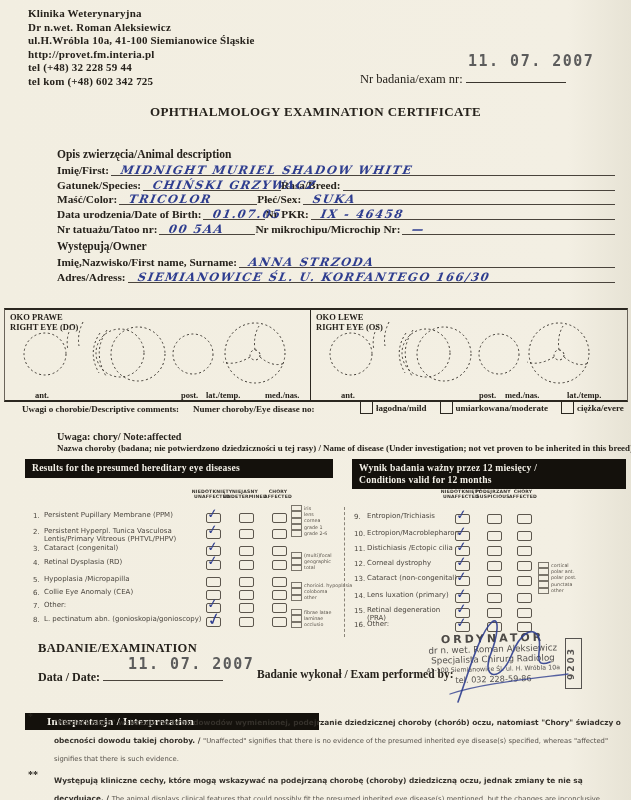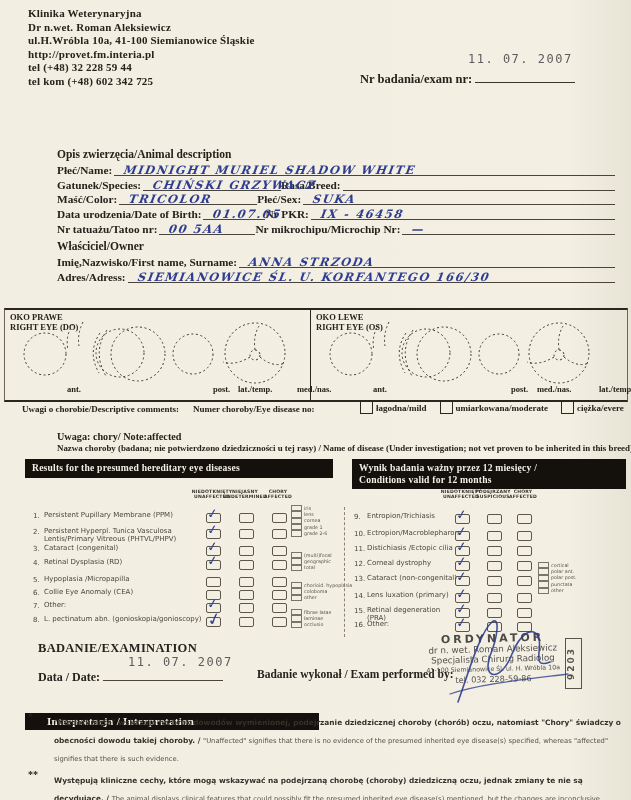--- a/index.html
+++ b/index.html
@@ -2,42 +2,42 @@
 <html><head>
 <meta charset="utf-8">
 <style>
   html,body{margin:0;padding:0;}
   .page{position:relative;width:631px;height:800px;background:linear-gradient(90deg,#f2eee1 0%,#f3efe3 90%,#e7e3d5 100%);
         font-family:"Liberation Serif",serif;color:#26221c;overflow:hidden;}
   .abs{position:absolute;}
   
   .clinic{left:28px;top:7px;font-size:11px;font-weight:bold;line-height:13.5px;letter-spacing:.2px;}
   
-  .examnr{left:360px;top:70px;font-size:12.5px;font-weight:bold;white-space:nowrap;}
+  .examnr{left:360px;top:70px;font-size:12.5px;font-weight:normal;white-space:nowrap;}
   .examnr .uline{display:inline-block;width:100px;border-bottom:1.5px solid #3a352e;height:12px;}
-  .stampdate{font-family:"DejaVu Sans Mono",monospace;font-weight:normal;color:#5c5c5c;font-size:12px;letter-spacing:1.5px;white-space:nowrap;transform:scaleY(1.05);}
+  .stampdate{font-family:"DejaVu Sans Mono",monospace;font-weight:bold;color:#5c5c5c;font-size:15px;letter-spacing:1.5px;white-space:nowrap;transform:scaleY(1.05);}
   
   .title{top:104px;left:0;width:100%;text-align:center;font-weight:bold;font-size:13px;line-height:15.5px;letter-spacing:.4px;}
   
   .fsec{left:57px;right:16px;}
   .fhead{font-size:11.5px;font-weight:bold;margin-bottom:1px;}
   .fline{display:flex;align-items:flex-end;height:14.8px;font-size:11.3px;font-weight:bold;white-space:nowrap;}
   .fline .lbl{padding-right:2px;}
   .vline{position:relative;border-bottom:1.2px solid #4a443c;height:13px;}
   .grow{flex:1;}
   .hw{position:absolute;left:10px;bottom:-2px;font-family:"DejaVu Serif",serif;font-style:italic;color:#2e3d8f;
       font-size:11.5px;letter-spacing:1.6px;transform:skewX(-10deg);white-space:nowrap;}
   
   .eyebox{left:4px;top:308px;width:622px;height:90px;border-top:2.5px solid #2b2720;border-bottom:2.5px solid #2b2720;
           border-left:1px solid #6a645a;border-right:1px solid #6a645a;display:flex;align-items:center;}
   .eyehalf{position:relative;height:100%;}
   .eyehalf.l{width:305px;border-right:1.5px solid #2b2720;}
   .eyehalf.r{flex:1;}
   .eyetitle{position:absolute;left:5px;top:3px;font-size:8.5px;font-weight:bold;line-height:9.5px;}
-  .eyelabel{position:absolute;bottom:6px;font-size:8.5px;font-weight:bold;margin-left:32px;}
+  .eyelabel{position:absolute;bottom:0;font-size:8.5px;font-weight:bold;}
   .eyesvg{position:absolute;left:2px;top:8px;}
   
   .crow{font-size:9px;font-weight:bold;white-space:nowrap;}
   .sev{display:flex;gap:13px;align-items:center;}
   .sevitem{display:flex;align-items:center;gap:3px;font-size:9px;font-weight:bold;}
   .cb{width:11px;height:11px;border:1.3px solid #2b2720;background:transparent;}
   
   .noteline{left:57px;font-size:9.6px;font-weight:bold;white-space:nowrap;}
   
   .dtable{top:459px;}
@@ -94,27 +94,28 @@
       <div>tel kom (+48) 602 342 725</div>
     </div>
 
   <div class="abs examnr">
     <span>Nr badania/exam nr:</span>
     <span class="uline"></span>
   </div>
   <div class="abs stampdate" style="left:468px;top:52px;">11. 07. 2007</div>
 
   <div class="abs title">
+    <div>OPHTHALMOLOGY EXAMINATION CERTIFICATE</div>
   </div>
 
   <div class="abs fsec" style="top:148px;">
     <div class="fhead">Opis zwierzęcia/Animal description</div>
     <div id="animal-fields">
         <div class="fline">
-          <span class="lbl">Płeć/Name:</span>
+          <span class="lbl">Imię/First:</span>
           <span class="vline grow">
             <span class="hw">MIDNIGHT MURIEL SHADOW WHITE</span>
           </span>
         </div>
         <div class="fline">
           <span class="lbl">Gatunek/Species:</span>
           <span class="vline" style="width: 138px;">
             <span class="hw">CHIŃSKI GRZYWACZ</span>
           </span>
           <span class="lbl">Rasa/Breed:</span>
@@ -149,21 +150,21 @@
           </span>
           <span class="lbl">Nr mikrochipu/Microchip Nr:</span>
           <span class="vline grow">
             <span class="hw">—</span>
           </span>
         </div>
       </div>
   </div>
 
   <div class="abs fsec" style="top:240px;">
-    <div class="fhead">Właściciel/Owner</div>
+    <div class="fhead">Występują/Owner</div>
     <div id="owner-fields">
         <div class="fline">
           <span class="lbl">Imię,Nazwisko/First name, Surname:</span>
           <span class="vline grow">
             <span class="hw">ANNA STRZODA</span>
           </span>
         </div>
         <div class="fline">
           <span class="lbl">Adres/Adress:</span>
           <span class="vline grow">

